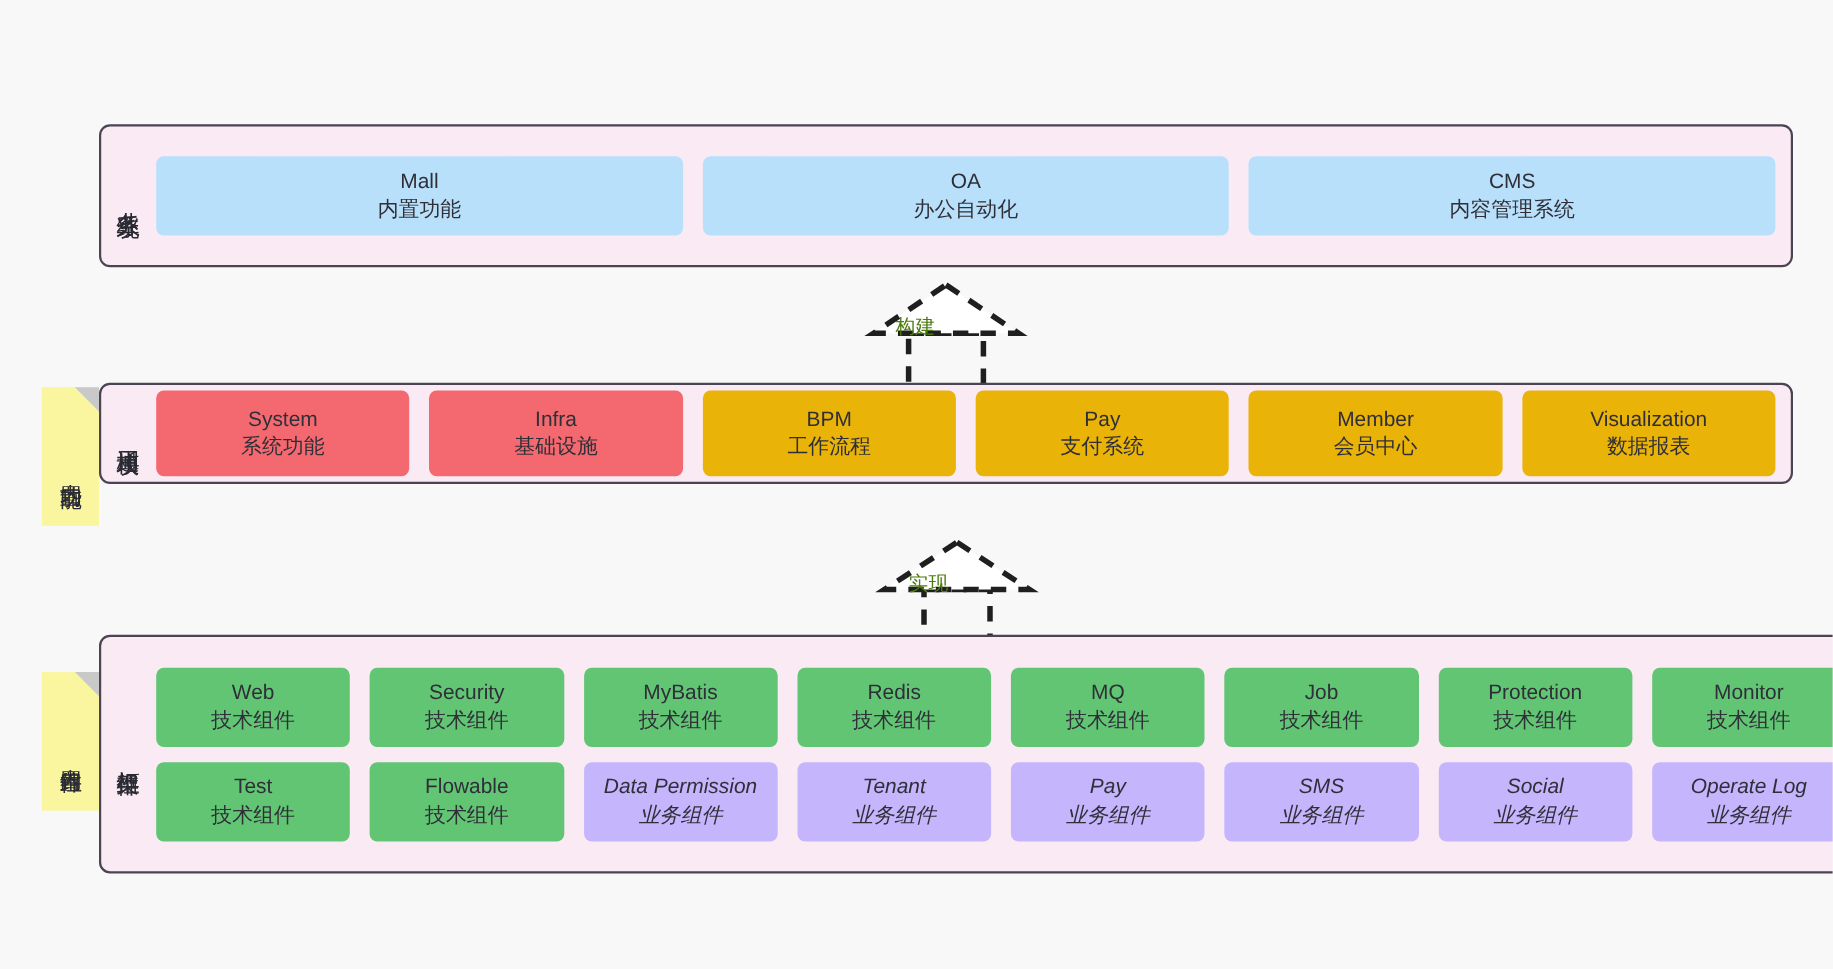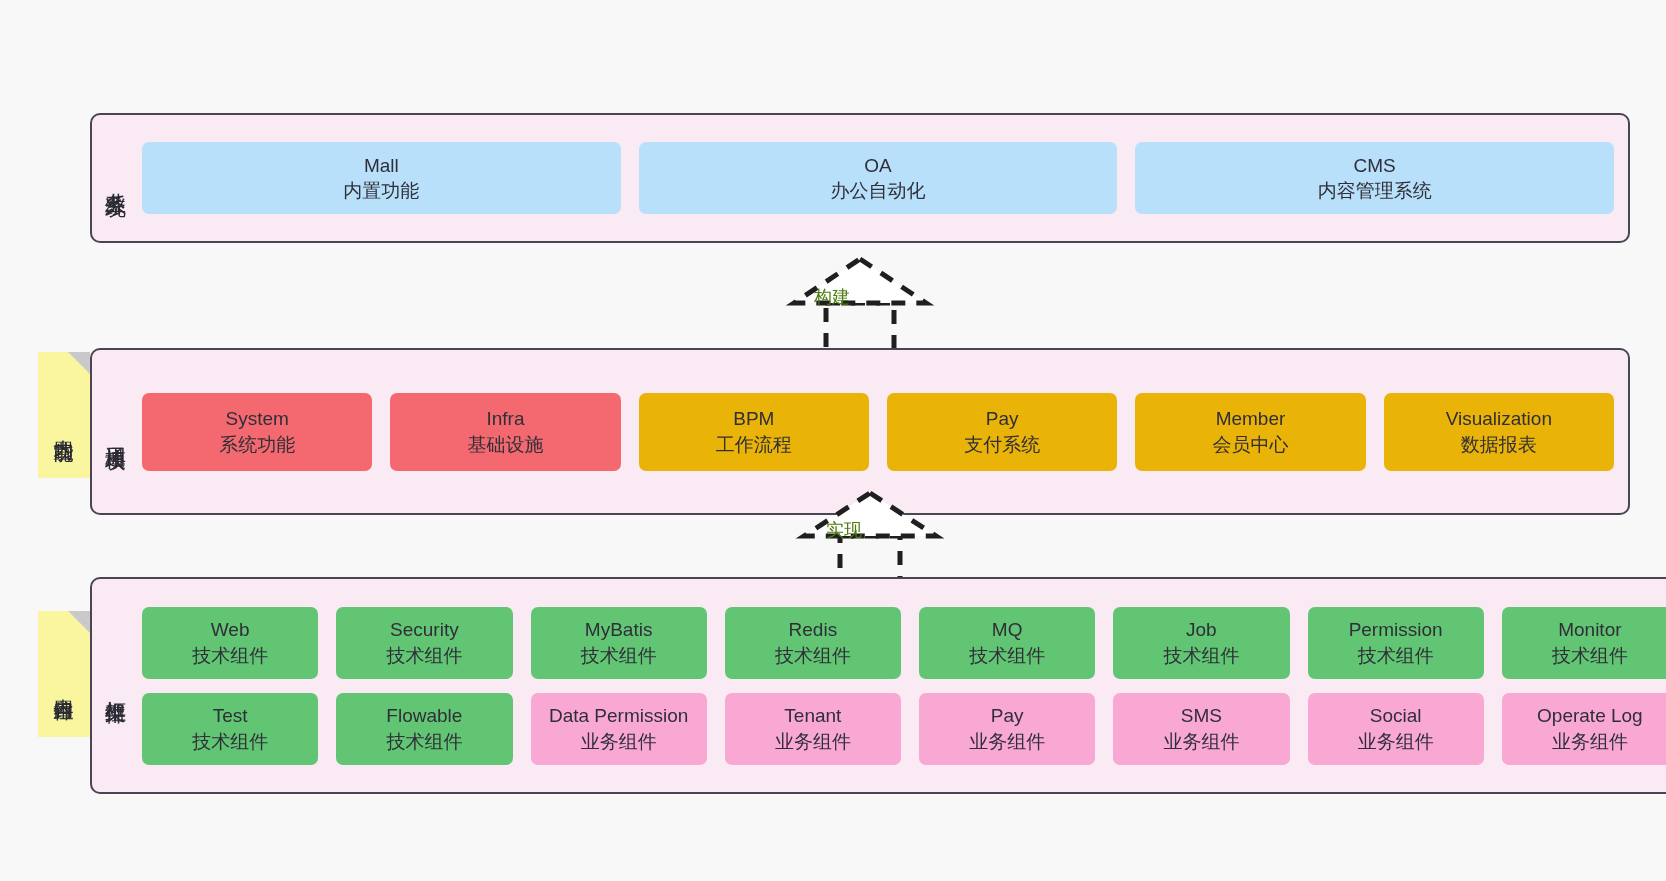--- a/index.html
+++ b/index.html
@@ -82,28 +82,28 @@
     min-width: 0;
   }
   .cell .en { display: block; }
   .cell .cn { display: block; }
 
   
   .c-blue       { background: #b9e0fb; }
   .c-red        { background: #f4696f; }
   .c-pink       { background: #eab308; }
   .c-green      { background: #62c574; }
-  .c-lightgreen { background: #f9a8d4; }
+  .c-lightgreen { background: #c4b5fd; font-style: italic; }
 
   
   #layer-business { left: 90px;  top: 113px; width: 1540px; height: 130px; }
   #layer-business .layer-body { padding-right: 14px; }
   #layer-business .row { height: 72px; }
 
-  #layer-common   { left: 90px;  top: 348px; width: 1540px; height: 167px; }
+  #layer-common   { left: 90px;  top: 348px; width: 1540px; height: 92px; }
   #layer-common .row { height: 78px; }
 
   #layer-framework{ left: 90px;  top: 577px; width: 1604px; height: 217px; }
   #layer-framework .row { height: 72px; }
   #layer-framework .layer-body { gap: 14px; }
 
   
   .note {
     position: absolute;
     width: 52px;
@@ -259,21 +259,21 @@
         </div>
         <div class="cell c-green">
           <span class="en">MQ</span>
           <span class="cn">技术组件</span>
         </div>
         <div class="cell c-green">
           <span class="en">Job</span>
           <span class="cn">技术组件</span>
         </div>
         <div class="cell c-green">
-          <span class="en">Permission</span>
+          <span class="en">Protection</span>
           <span class="cn">技术组件</span>
         </div>
         <div class="cell c-green">
           <span class="en">Monitor</span>
           <span class="cn">技术组件</span>
         </div>
       </div>
 
       <div class="row">
         <div class="cell c-green">

